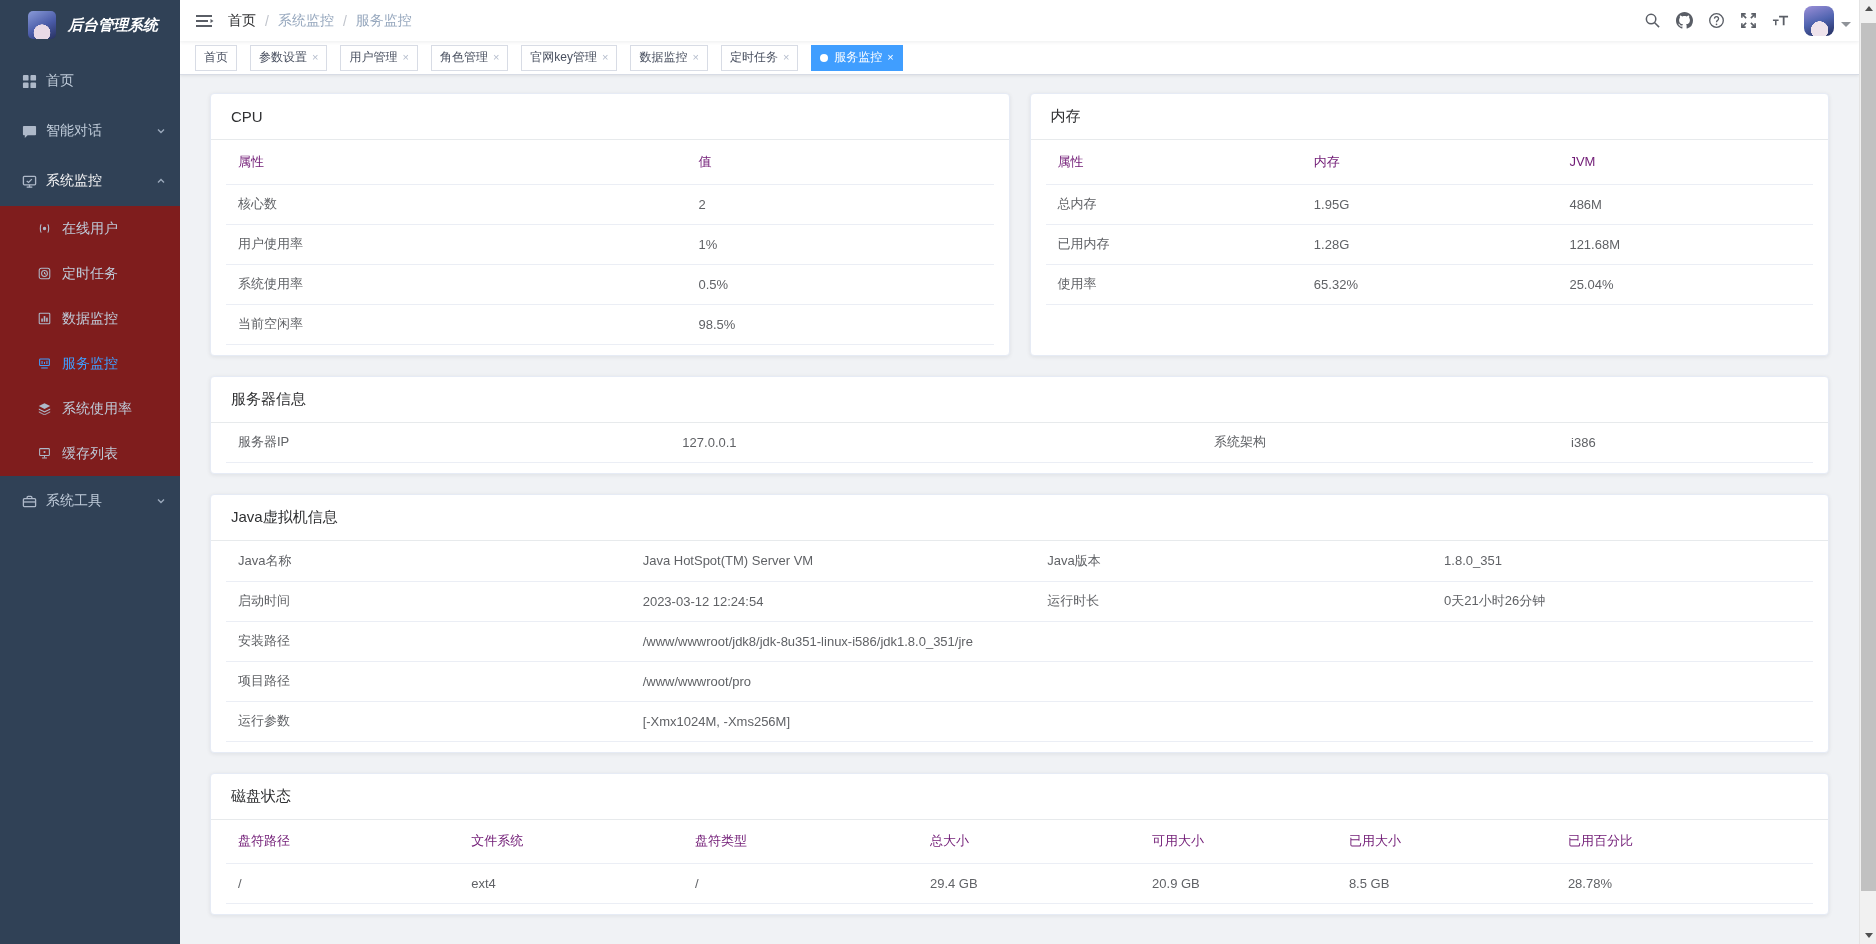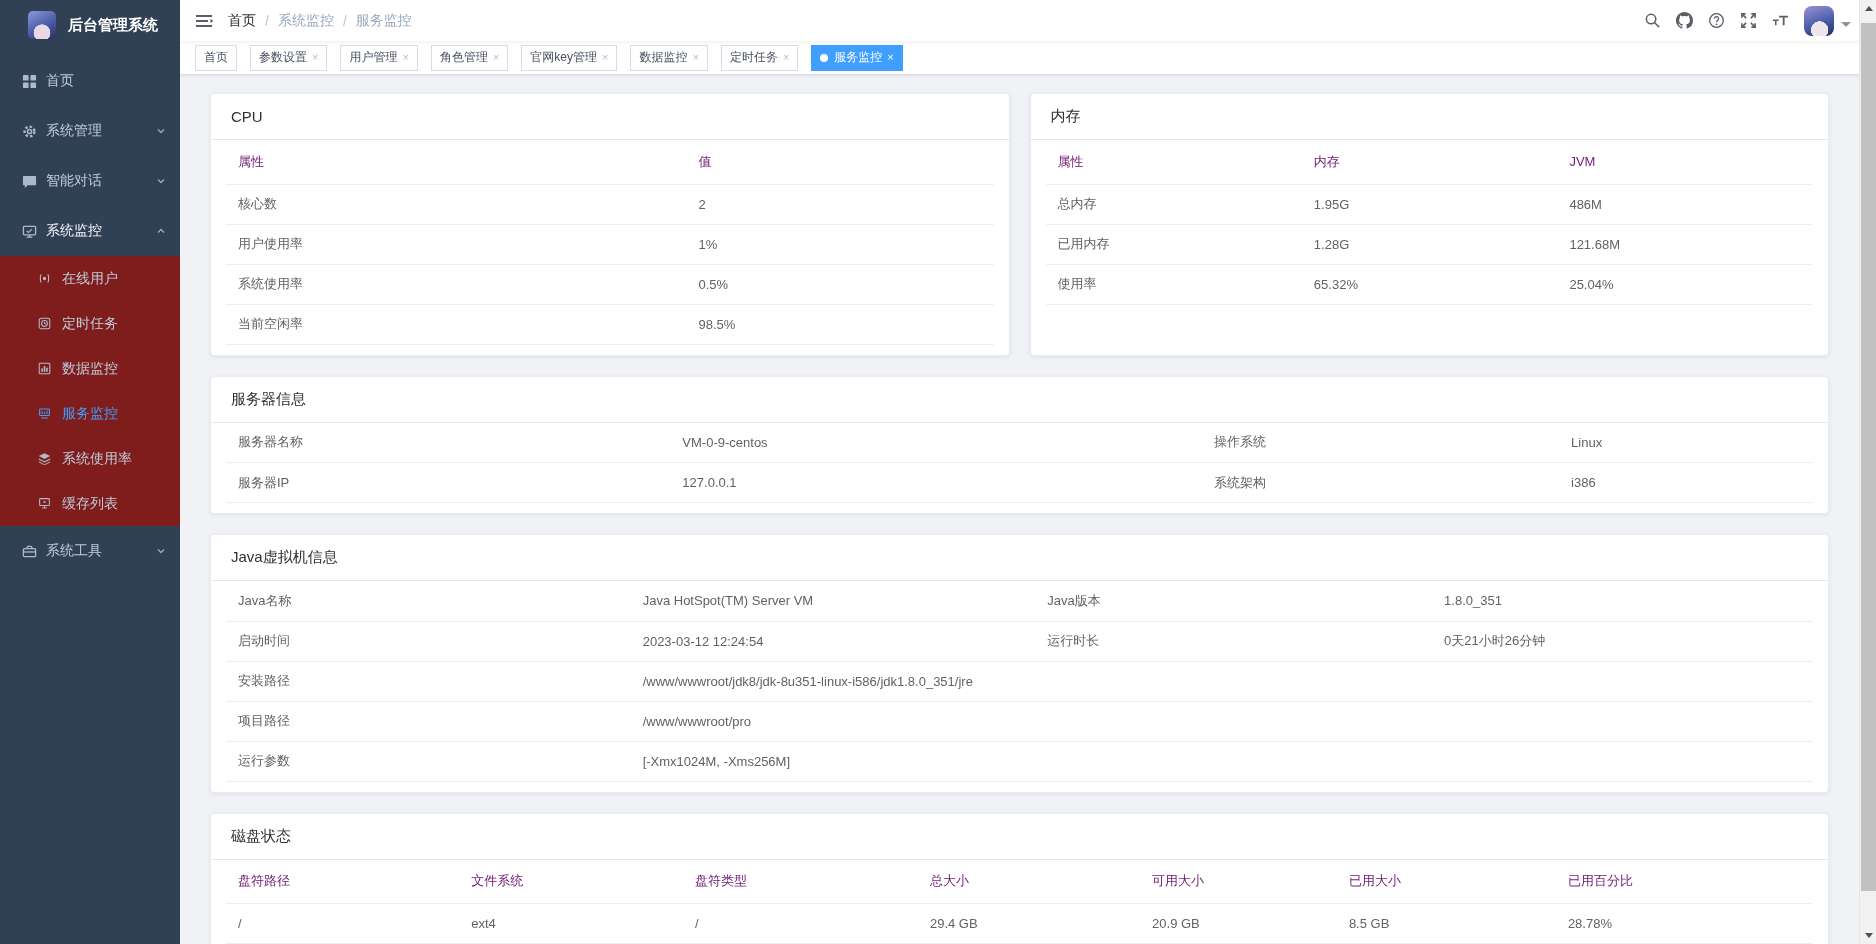--- a/index.html
+++ b/index.html
@@ -8,21 +8,21 @@
   .app { position:relative; width:1876px; height:944px; }
 
   
   .sidebar { position:absolute; left:0; top:0; width:180px; height:100%;
     background:#304156; color:#bfcbd9; z-index:5; }
   .logo { height:50px; display:flex; align-items:center; padding-left:28px; }
   .logo-img { width:28px; height:28px; border-radius:5px; flex:0 0 auto;
     background:
       radial-gradient(circle at 50% 78%, #e9d9e6 0 32%, rgba(0,0,0,0) 33%),
       linear-gradient(150deg,#8a9bd8 0%,#4a5ba8 55%,#27315f 100%); }
-  .logo-title { margin-left:12px; color:#fff; font-weight:bold; font-size:15px; white-space:nowrap; }
+  .logo-title { margin-left:12px; color:#fff; font-weight:bold; font-size:15px; white-space:nowrap;font-style:italic; }
   .menu { margin-top:6px; }
   .menu-item { height:50px; display:flex; align-items:center; padding:0 14px 0 22px;
     font-size:14px; cursor:pointer; position:relative; }
   .menu-item .mi { width:15px; height:15px; margin-right:9px; flex:0 0 auto; color:#aeb9c9; }
   .menu-item .label { flex:1 1 auto; white-space:nowrap; }
   .menu-item.open-parent .label { color:#f4f4f5; }
   .chev { width:10px; height:10px; color:#9aa8bb; flex:0 0 auto; }
   .submenu { background:#7f1d1d; }
   .submenu .menu-item { height:45px; padding-left:38px; }
   .submenu .menu-item .mi { width:13px; height:13px; margin-right:11px; }
@@ -106,30 +106,20 @@
       <div class="menu-item">
         <svg class="mi" viewBox="0 0 16 16" fill="currentColor">
           <rect x="1" y="1" width="6" height="6" rx="1"></rect>
             <rect x="9" y="1" width="6" height="6" rx="1"></rect>
           <rect x="1" y="9" width="6" height="6" rx="1"></rect>
             <rect x="9" y="9" width="6" height="6" rx="1"></rect>
         </svg>
         <span class="label">首页</span>
       </div>
 
-      <div class="menu-item">
-        <svg class="mi" viewBox="0 0 16 16" fill="none" stroke="currentColor">
-          <circle cx="8" cy="8" r="5.2" stroke-width="2.6" stroke-dasharray="2.6 2.2"></circle>
-          <circle cx="8" cy="8" r="2.2" stroke-width="1.6"></circle>
-        </svg>
-        <span class="label">系统管理</span>
-        <svg class="chev" viewBox="0 0 10 10" fill="none" stroke="currentColor" stroke-width="1.4">
-            <polyline points="2,3.5 5,6.5 8,3.5"></polyline>
-          </svg>
-      </div>
 
       <div class="menu-item">
         <svg class="mi" viewBox="0 0 16 16" fill="currentColor">
           <path d="M2 2h12a1 1 0 0 1 1 1v8a1 1 0 0 1-1 1H6l-3 3v-3H2a1 1 0 0 1-1-1V3a1 1 0 0 1 1-1z"></path>
         </svg>
         <span class="label">智能对话</span>
         <svg class="chev" viewBox="0 0 10 10" fill="none" stroke="currentColor" stroke-width="1.4">
             <polyline points="2,3.5 5,6.5 8,3.5"></polyline>
           </svg>
       </div>
@@ -395,26 +385,20 @@
         <div class="card-body">
           <table>
             <colgroup>
                 <col style="width:28%">
                 <col style="width:33.5%">
                 <col style="width:22.5%">
                 <col style="width:16%">
               </colgroup>
             <tbody>
               <tr>
-                <td>服务器名称</td>
-                <td>VM-0-9-centos</td>
-                <td>操作系统</td>
-                <td>Linux</td>
-              </tr>
-              <tr>
                 <td>服务器IP</td>
                 <td>127.0.0.1</td>
                 <td>系统架构</td>
                 <td>i386</td>
               </tr>
             </tbody>
           </table>
         </div>
       </section>
 

